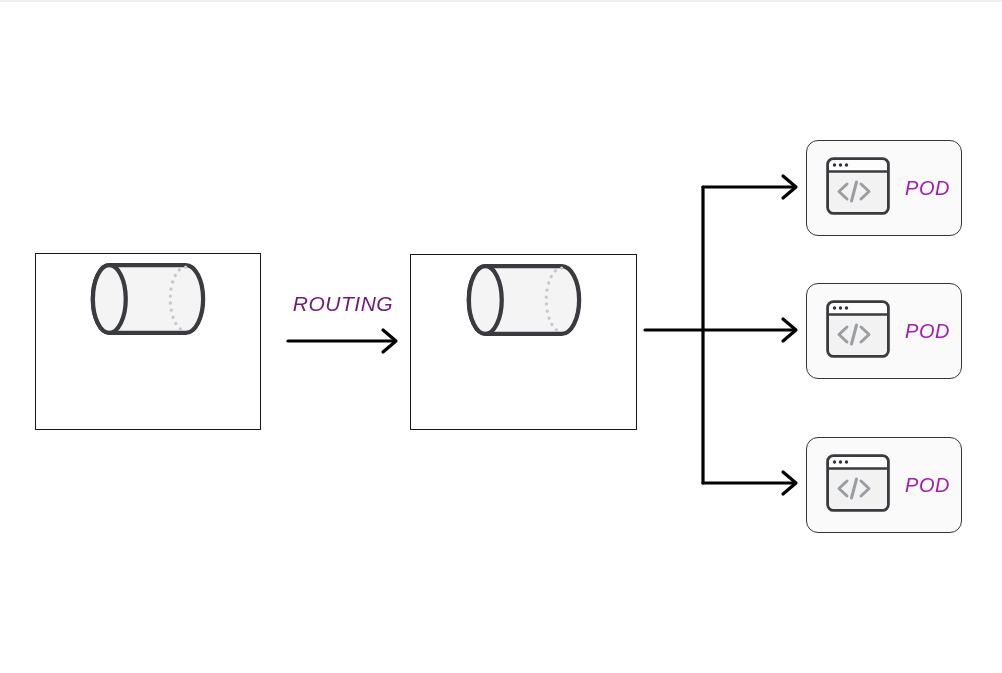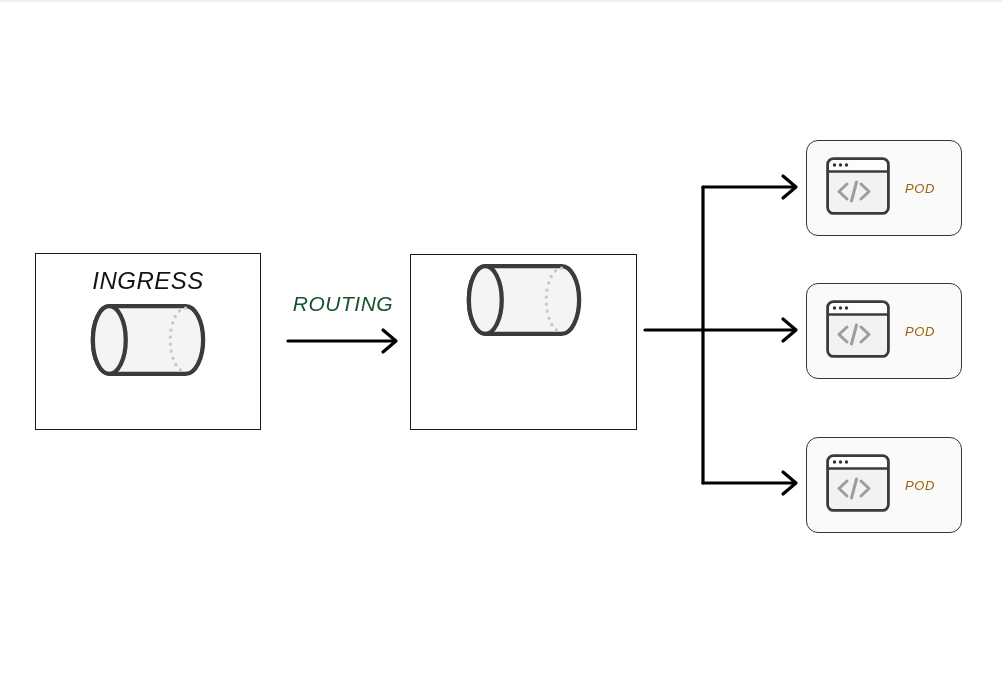--- a/index.html
+++ b/index.html
@@ -37,21 +37,21 @@
   }
   .cyl-wrap { margin-top: 8px; }
   .routing-label {
     position: absolute;
     left: 272px; top: 292px; width: 142px;
     text-align: center;
     font-style: italic;
     font-size: 21px;
     font-weight: 500;
     letter-spacing: 0.5px;
-    color: #14532d;
+    color: #701a75;
   }
   .connectors {
     position: absolute; left: 0; top: 0;
     width: 1002px; height: 673px;
     pointer-events: none;
   }
   .pod-box {
     position: absolute;
     left: 806px;
     width: 156px; height: 96px;
@@ -62,24 +62,24 @@
     display: flex;
     align-items: center;
     padding-left: 19px;
     gap: 15px;
   }
   #pod-1 { top: 140px; }
   #pod-2 { top: 283px; }
   #pod-3 { top: 437px; }
   .pod-label {
     font-style: italic;
-    font-size: 13px;
+    font-size: 20px;
     font-weight: 500;
     letter-spacing: 0.6px;
-    color: #a16207;
+    color: #a21caf;
   }
 </style>
 </head>
 <body>
 
 <div class="top-edge"></div>
 
 <svg class="connectors" viewBox="0 0 1002 673" xmlns="http://www.w3.org/2000/svg">
   <g stroke="#000000" stroke-width="3.2" fill="none" stroke-linecap="round" stroke-linejoin="round">
 
@@ -94,21 +94,20 @@
       <line x1="703" y1="187" x2="703" y2="483"></line>
       <line x1="703" y1="187" x2="793" y2="187"></line>
       <polyline points="783,176 796,187 783,198"></polyline>
       <line x1="703" y1="483" x2="793" y2="483"></line>
       <polyline points="783,472 796,483 783,494"></polyline>
     </g>
   </g>
 </svg>
 
 <div class="node-box" id="ingress-box">
-  <div class="node-title">INGRESS</div>
   <div class="cyl-wrap">
     <svg width="118" height="74" viewBox="0 0 122 76" xmlns="http://www.w3.org/2000/svg">
       <path d="M21,3 L100,3 A18,35 0 0 1 100,73 L21,73 A17,35 0 0 1 21,3 Z" fill="#f4f4f4" stroke="#3a3b3f" stroke-width="4.4" stroke-linejoin="round"></path>
       <path d="M100,5 A16,33 0 0 0 100,71" fill="none" stroke="#c8c8c8" stroke-width="3.4" stroke-linecap="round" stroke-dasharray="0.1 7.2"></path>
       <ellipse cx="21" cy="38" rx="17" ry="35" fill="#f4f4f4" stroke="#3a3b3f" stroke-width="4.4"></ellipse>
     </svg>
   </div>
 </div>
 
 <div class="routing-label">ROUTING</div>

